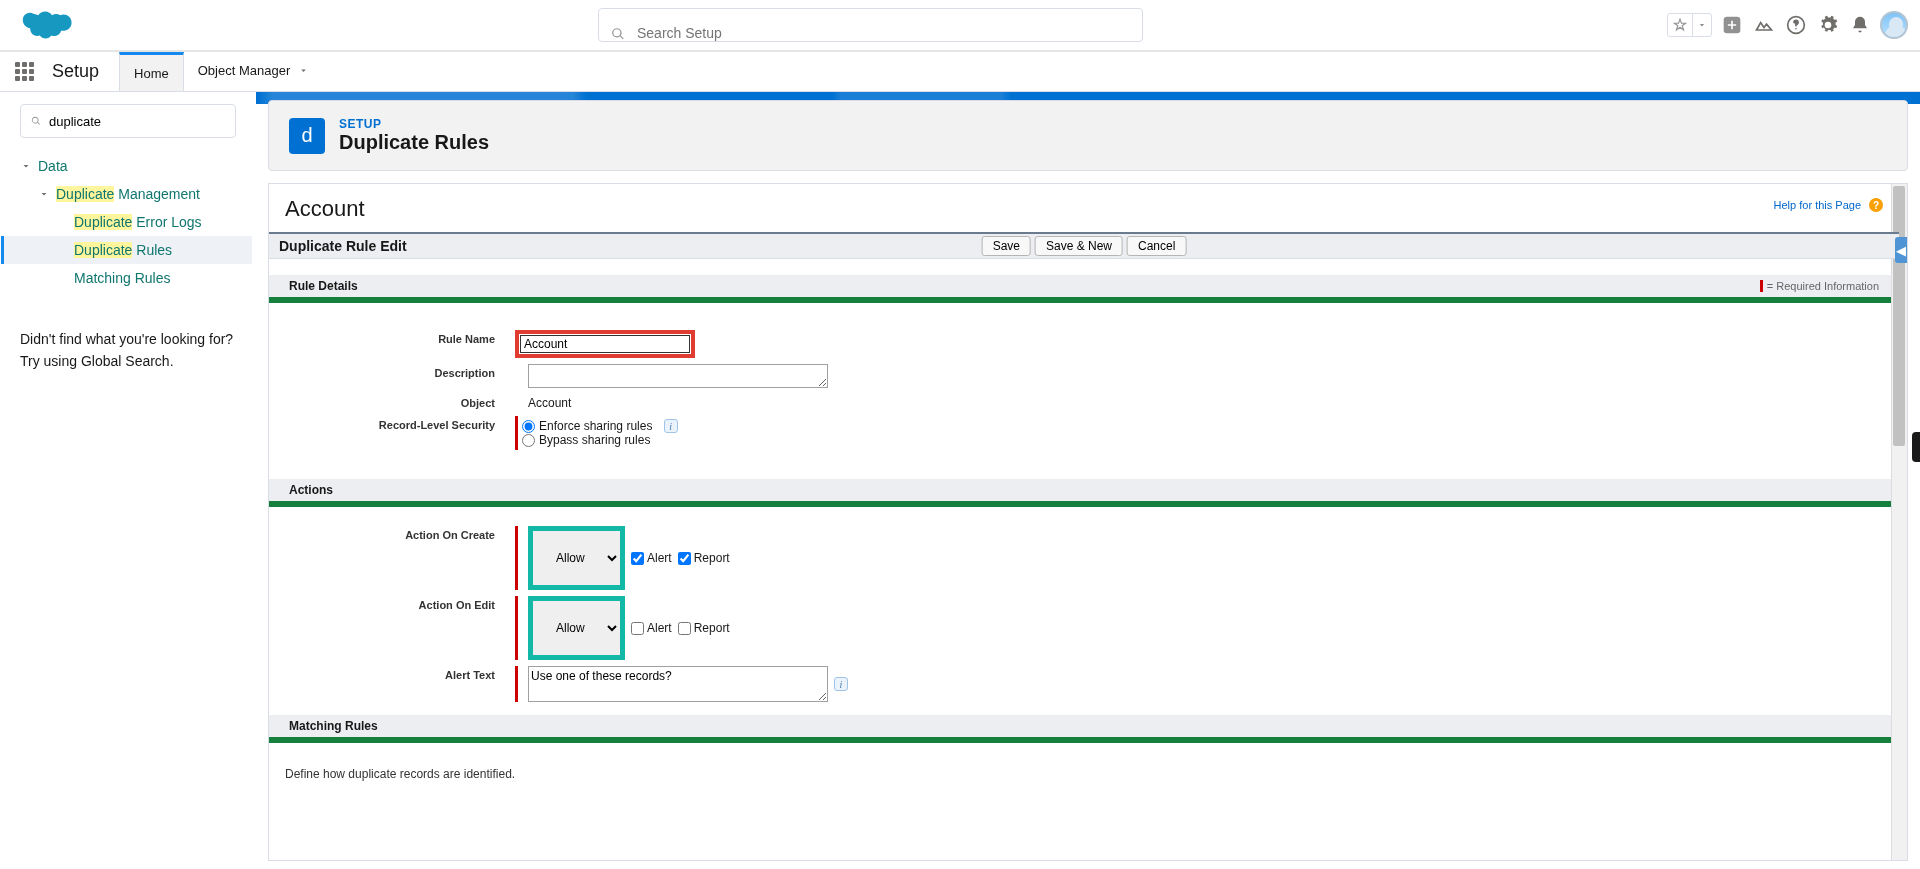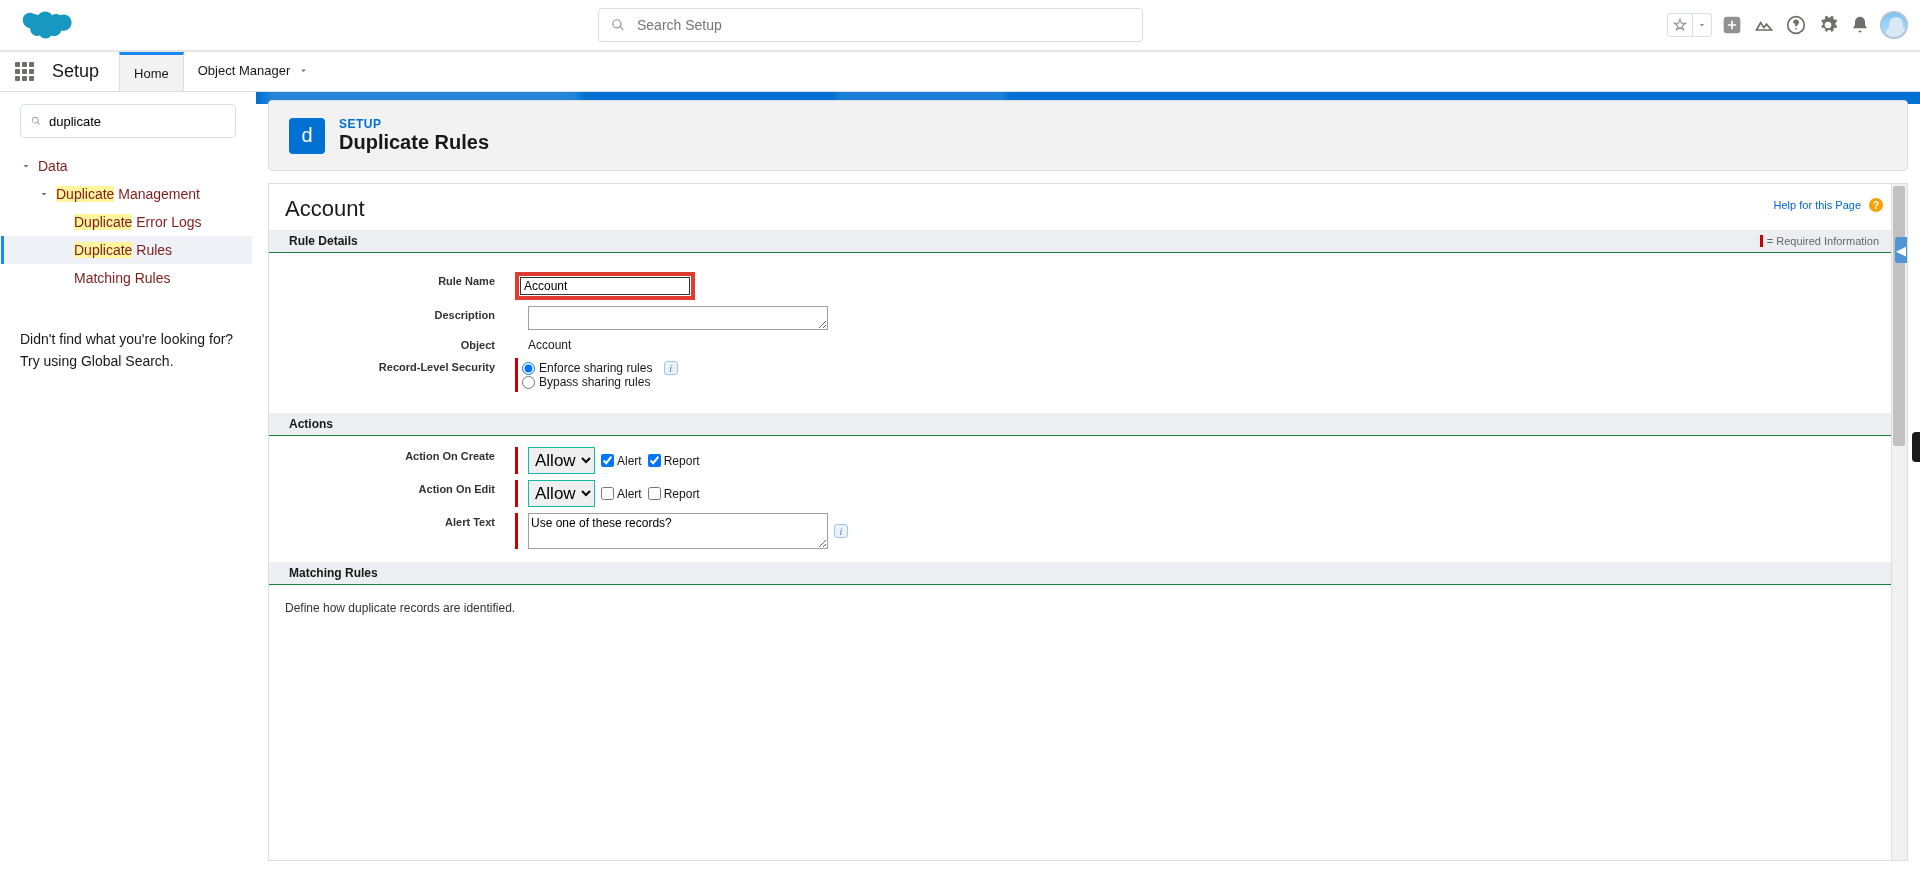--- a/index.html
+++ b/index.html
@@ -2,21 +2,21 @@
 <html><head>
   <meta charset="utf-8">
   <style>
     * { margin: 0; padding: 0; box-sizing: border-box; }
     body { font-family: -apple-system, BlinkMacSystemFont, "Segoe UI", Arial, sans-serif; background: #fff; font-size: 13px; color: #181818; }
     
     
     .global-header { height: 52px; border-bottom: 2px solid #e5e5e5; display: flex; align-items: center; padding: 0 12px; gap: 12px; background: #fff; }
     .cloud-logo { width: 52px; height: 36px; color: #1589ee; flex-shrink: 0; margin-left: 10px; }
     .header-search-wrap { flex: 1; display: flex; justify-content: center; }
-    .header-search { width: 545px; height: 34px; border: 1px solid #d8dde6; border-radius: 4px; display: flex; align-items: center; padding: 0 12px; color: #706e6b; }
+    .header-search { width: 545px; height: 34px; border: 1px solid #d8dde6; border-radius: 4px; display: flex; align-items: flex-end; padding: 0 12px; color: #706e6b; }
     .header-search svg { width: 14px; height: 14px; margin-right: 12px; color: #969492; }
     .header-search-input { border: none; outline: none; flex: 1; font-size: 14px; color: #706e6b; }
     .header-actions { display: flex; align-items: center; gap: 8px; }
     .header-icon-btn { width: 24px; height: 24px; display: flex; align-items: center; justify-content: center; color: #706e6b; cursor: pointer; }
     .header-icon-btn svg { width: 20px; height: 20px; }
     .fav-box { border: 1px solid #d8dde6; border-radius: 3px; height: 24px; display: flex; align-items: center; }
     .fav-box .star-part { padding: 0 5px; border-right: 1px solid #d8dde6; display:flex; align-items:center; height:100%;}
     .fav-box .drop-part { padding: 0 4px; display:flex; align-items:center; }
     .avatar { width: 28px; height: 28px; border-radius: 50%; background: linear-gradient(#7fc3f5, #b8e0ff); border: 2px solid #b0c4d4; cursor: pointer; position: relative; overflow: hidden; }
     .avatar::after { content:''; position:absolute; width:14px; height:14px; border-radius:50%; background:#d9e8f5; top:4px; left:7px; box-shadow: 0 12px 0 4px #d9e8f5; }
@@ -33,21 +33,21 @@
 
     
     .main { display: flex; height: calc(100vh - 92px); }
     .sidebar { width: 256px; padding: 12px 20px; background: #fff; overflow-y: auto; }
     .content { flex: 1; background: #b0c4de; padding: 0; overflow: hidden; display: flex; flex-direction: column; }
 
     
     .side-search { width: 100%; height: 34px; border: 1px solid #d8dde6; border-radius: 4px; padding: 0 10px; display: flex; align-items: center; margin-bottom: 14px; }
     .side-search svg { width: 14px; height: 14px; color: #969492; margin-right: 8px; }
     .side-search input { border:none; outline:none; flex:1; font-size: 13px; }
-    .tree-item { display: flex; align-items: center; padding: 6px 0; cursor: pointer; font-size: 14px; color: #7f1d1d; }
+    .tree-item { display: flex; align-items: center; padding: 6px 0; cursor: pointer; font-size: 14px; color: #0f766e; }
     .tree-item svg.chev { width: 12px; height: 12px; margin-right: 6px; color: #706e6b; }
     .tree-item.l1 { padding-left: 0; }
     .tree-item.l2 { padding-left: 18px; }
     .tree-item.l3 { padding-left: 54px; }
     .tree-item.l3.selected { background: #eef1f6; border-left: 3px solid #1589ee; margin-left: -19px; padding-left: 70px; margin-right:-16px; }
     .hl { background: #fff59d; }
     .side-hint { font-size: 14px; color: #181818; margin-top: 36px; line-height: 1.6; }
 
     
     .content-inner { background: #fff; margin: 0; flex: 1; display:flex; flex-direction:column; }
@@ -64,36 +64,36 @@
     .classic-inner { padding: 10px 24px 10px 16px; }
     .new-label { font-size: 11px; color: #333; }
     .entity-name { font-size: 22px; font-family: Arial, sans-serif; font-weight: 400; margin-top: 2px; }
     .help-link { float: right; font-size: 11px; color: #0066cc; display: flex; align-items: center; gap: 8px; margin-top: -24px; }
     .help-icon { width: 14px; height: 14px; background: #f8a006; border-radius: 50%; color: #fff; font-size: 10px; font-weight:bold; display:inline-flex; align-items:center; justify-content:center; }
 
     .section-bar { background: #eceef1; border-top: 1px solid #d8dde6; border-bottom: 1px solid #d8dde6; padding: 4px 10px; font-size: 14px; font-weight: 700; display: flex; align-items: center; margin: 10px -16px 0 -16px; position: relative; }
     .section-bar.first { border-top: 2px solid #6b7b8f; }
     .section-bar .buttons { position: absolute; left: 50%; transform: translateX(-50%); display: flex; gap: 4px; }
     .section-bar button { font-size: 12px; padding: 2px 10px; border: 1px solid #b5b5b5; background: #f8f8f8; border-radius: 3px; cursor: pointer; }
-    .section-sub { background: #eceef1; padding: 4px 20px; font-size: 12px; font-weight: 700; margin: 8px -16px; border-bottom: 1px solid #15803d; display:flex; align-items:center; }
+    .section-sub { background: #eceef1; padding: 4px 20px; font-size: 12px; font-weight: 700; margin: 16px -16px; border-bottom: 6px solid #15803d; display:flex; align-items:center; }
     .req-note { margin-left: auto; font-weight: 400; font-size: 11px; color: #666; display:flex; align-items:center; gap:4px; }
     .req-mark { display:inline-block; width:3px; height:12px; background:#c00; }
 
     .form-row { display: flex; align-items: flex-start; padding: 3px 0; }
     .form-row .lbl { width: 230px; text-align: right; font-size: 11px; color: #333; padding-right: 20px; padding-top: 3px; font-weight: 700; }
     .form-row .fld { display: flex; align-items: center; gap: 6px; }
     .req-bar { width: 3px; align-self: stretch; background: #c00; margin-right: 4px; }
     .req-bar.invisible { background: transparent; }
     .rule-name-box { border: 4px solid #e03c31; padding: 1px; }
     .rule-name-box input { width: 170px; height: 18px; font-size: 12px; font-family: Arial; padding: 1px 3px; border: 1px solid #333; }
     textarea.desc { width: 300px; height: 24px; font-family: Arial; font-size: 12px; padding: 2px; resize: both; border: 1px solid #a0a0a0; }
     textarea.alert { width: 300px; height: 36px; font-family: Arial; font-size: 12px; padding: 2px; resize: both; border: 1px solid #a0a0a0; }
     .static-val { font-size: 12px; padding-top: 2px; }
     .radio-row { font-size: 12px; display: flex; align-items: center; gap: 4px; }
-    select.action { font-size: 17px; padding: 2px; border: 1px solid #14b8a6; }
+    select.action { font-size: 12px; padding: 19px; border: 5px solid #14b8a6; }
     .chk-lbl { font-size: 12px; display: flex; align-items: center; gap: 3px; }
     .info-bubble { width:14px; height:14px; border:1px solid #a0c4e8; background:#eaf3fb; color:#4a7db0; border-radius:3px; font-size:10px; font-style:italic; display:inline-flex; align-items:center; justify-content:center; cursor:pointer; font-family: Georgia, serif; }
     .section-body-text { font-size: 12px; padding: 8px 0 6px 0; color: #333; }
 
     .collapse-handle { position: absolute; right: 0; top: 136px; width: 12px; height: 26px; background: #4f94d4; border-radius: 3px 0 0 3px; color:#fff; display:flex; align-items:center; justify-content:center; cursor:pointer; z-index: 10; }
     .collapse-handle2 { position: fixed; right: 0; top: 432px; width: 8px; height: 30px; background: #1a1a1a; border-radius: 4px 0 0 4px; z-index: 20; }
 
   </style>
 </head>
 <body>
@@ -230,20 +230,28 @@
         <div class="classic-scroll-indicator">
             <div class="classic-scroll-thumb"></div>
           </div>
         <div class="classic-inner">
           <div class="entity-name">Account</div>
           <div class="help-link">
             <span>Help for this Page</span>
             <span class="help-icon">?</span>
           </div>
 
+          <div class="section-bar first">
+            <span>Duplicate Rule Edit</span>
+            <span class="buttons">
+              <button>Save</button>
+              <button>Save &amp; New</button>
+              <button>Cancel</button>
+            </span>
+          </div>
           <div class="section-sub">
             <span>Rule Details</span>
             <span class="req-note">
                 <span class="req-mark"></span>
                 <span>= Required Information</span>
               </span>
           </div>
 
           <div style="padding: 8px 0 10px 0;">
             <div class="form-row">

